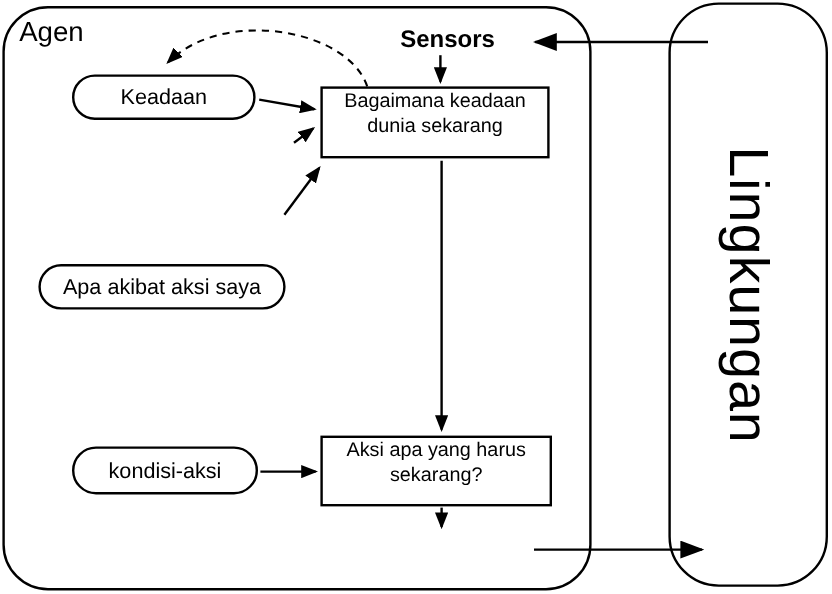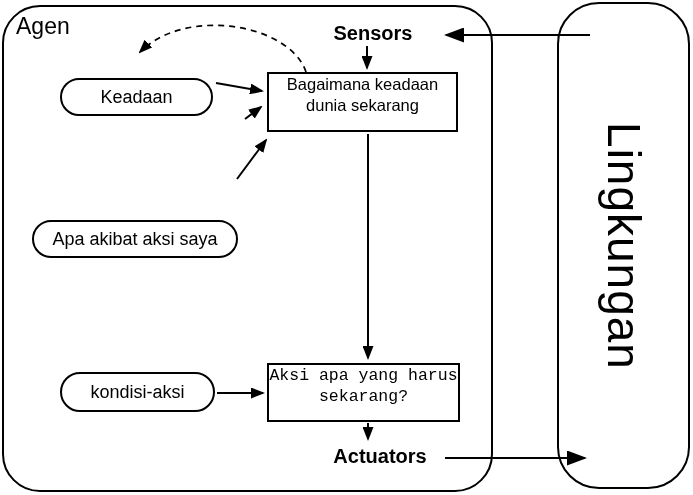--- a/index.html
+++ b/index.html
@@ -72,55 +72,54 @@
     z-index: 2;
     border: 2.2px solid var(--stroke);
     border-radius: 999px;
     background: var(--bg);
     display: flex;
     align-items: center;
     justify-content: center;
     text-align: center;
     white-space: nowrap;
   }
-  .oval-keadaan  { left: 60px; top: 62px;  width: 153px; height: 38px; font-size: 18px; margin-top: 16px; }
+  .oval-keadaan  { left: 60px; top: 62px;  width: 153px; height: 38px; font-size: 18px; }
   .oval-perubahan{ left: 22px; top: 122px; width: 228px; height: 37px; font-size: 14.5px; }
   .oval-akibat   { left: 32px; top: 180px; width: 206px; height: 38px; font-size: 18px; margin-top: 40px; }
   .oval-kondisi  { left: 60px; top: 372px; width: 155px; height: 40px; font-size: 18px; }
 
   .rect-node {
     position: absolute;
     z-index: 2;
     border: 2.5px solid var(--stroke);
     background: var(--bg);
     display: flex;
     flex-direction: column;
     align-items: center;
     justify-content: flex-start;
     text-align: center;
     font-size: 16.5px;
     line-height: 21px;
   }
   .state-box  { left: 267px; top: 72px;  width: 191px; height: 60px; }
-  .action-box { left: 267px; top: 363px; width: 193px; height: 59px; font-family: Liberation Mono, monospace; }
+  .action-box { left: 267px; top: 363px; width: 193px; height: 59px; }
 </style>
 </head>
 <body>
 
 <div class="canvas">
 
   <div class="container-box agent-box"></div>
   <div class="agent-label">Agen</div>
 
   <div class="container-box env-box">
     <span class="env-label">Lingkungan</span>
   </div>
 
   <div class="port-label sensors-label">Sensors</div>
-  <div class="port-label actuators-label">Actuators</div>
 
   <div class="oval oval-keadaan">
     <span>Keadaan</span>
   </div>
   <div class="oval oval-akibat">
     <span>Apa akibat aksi saya</span>
   </div>
   <div class="oval oval-kondisi">
     <span>kondisi-aksi</span>
   </div>

